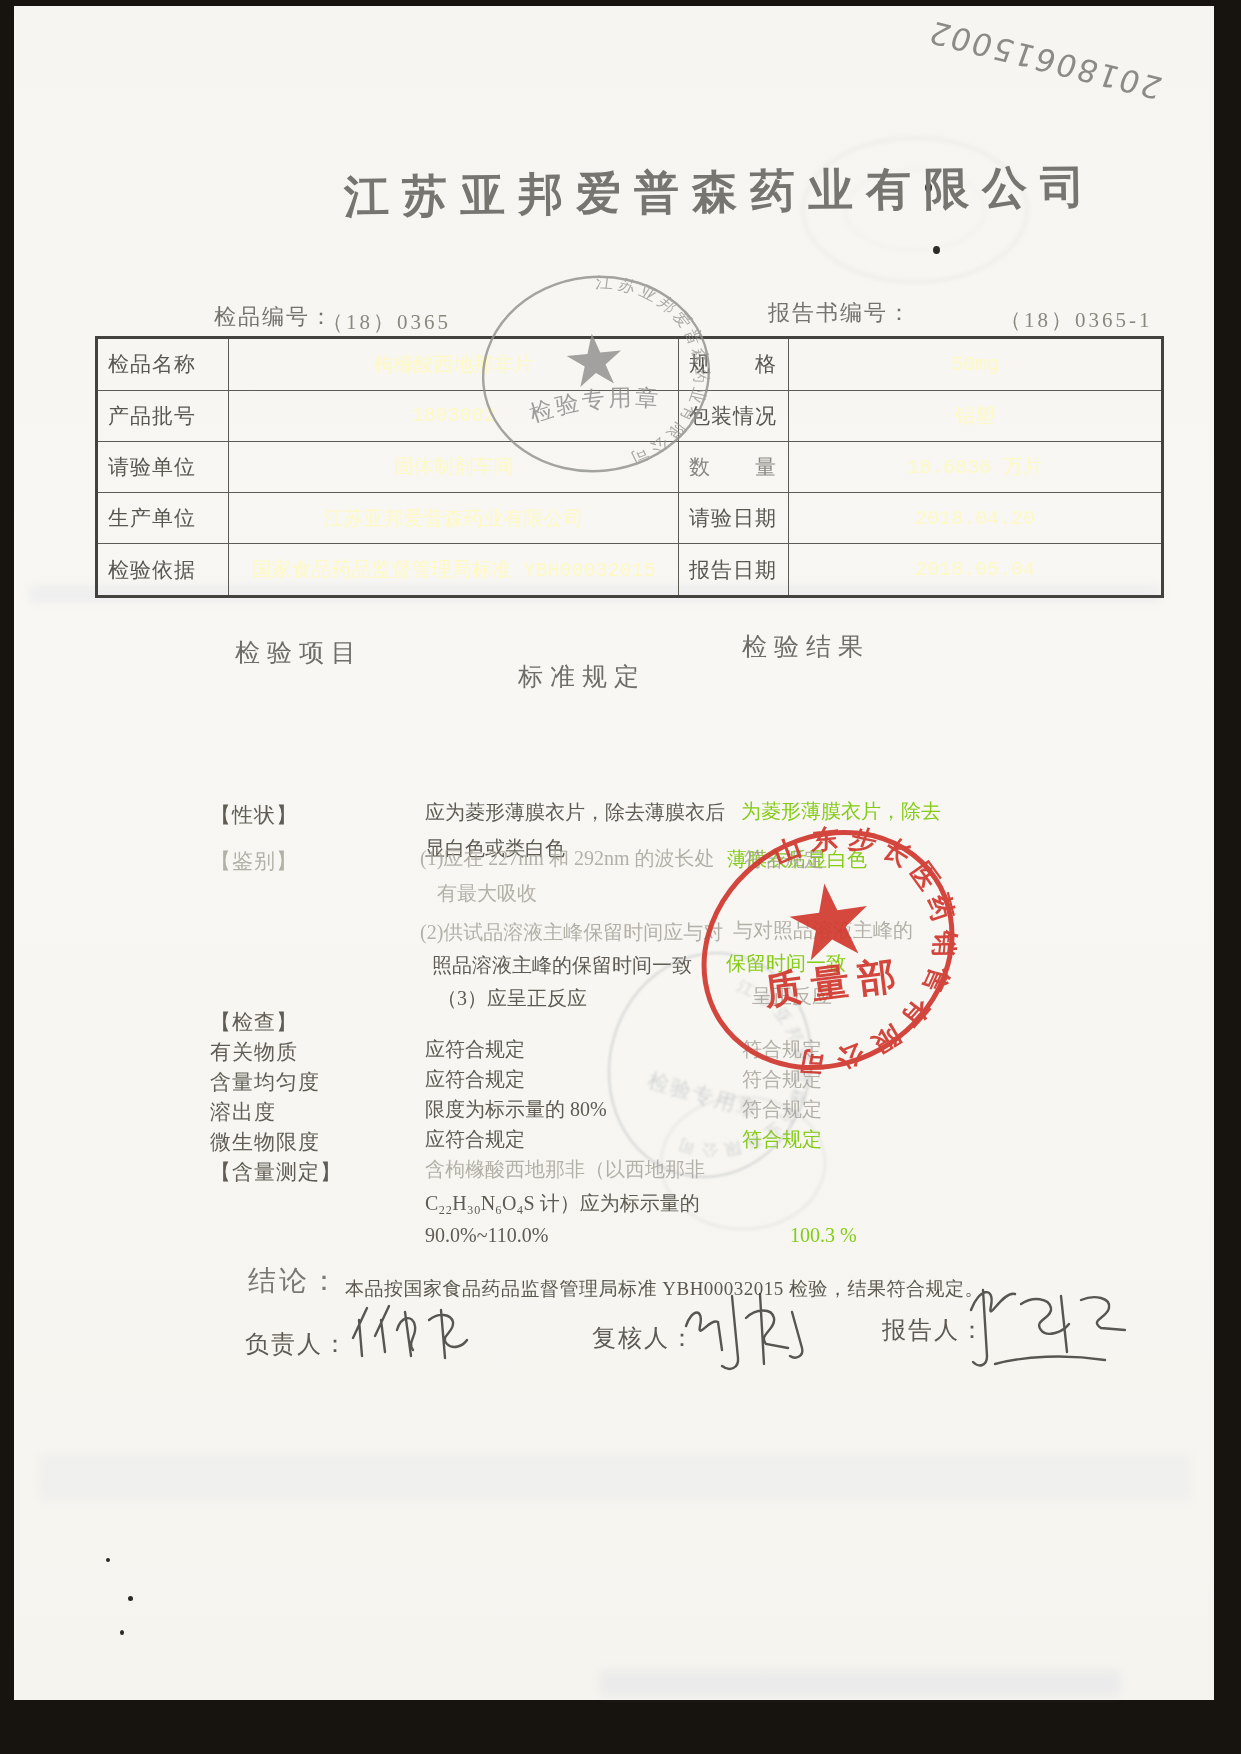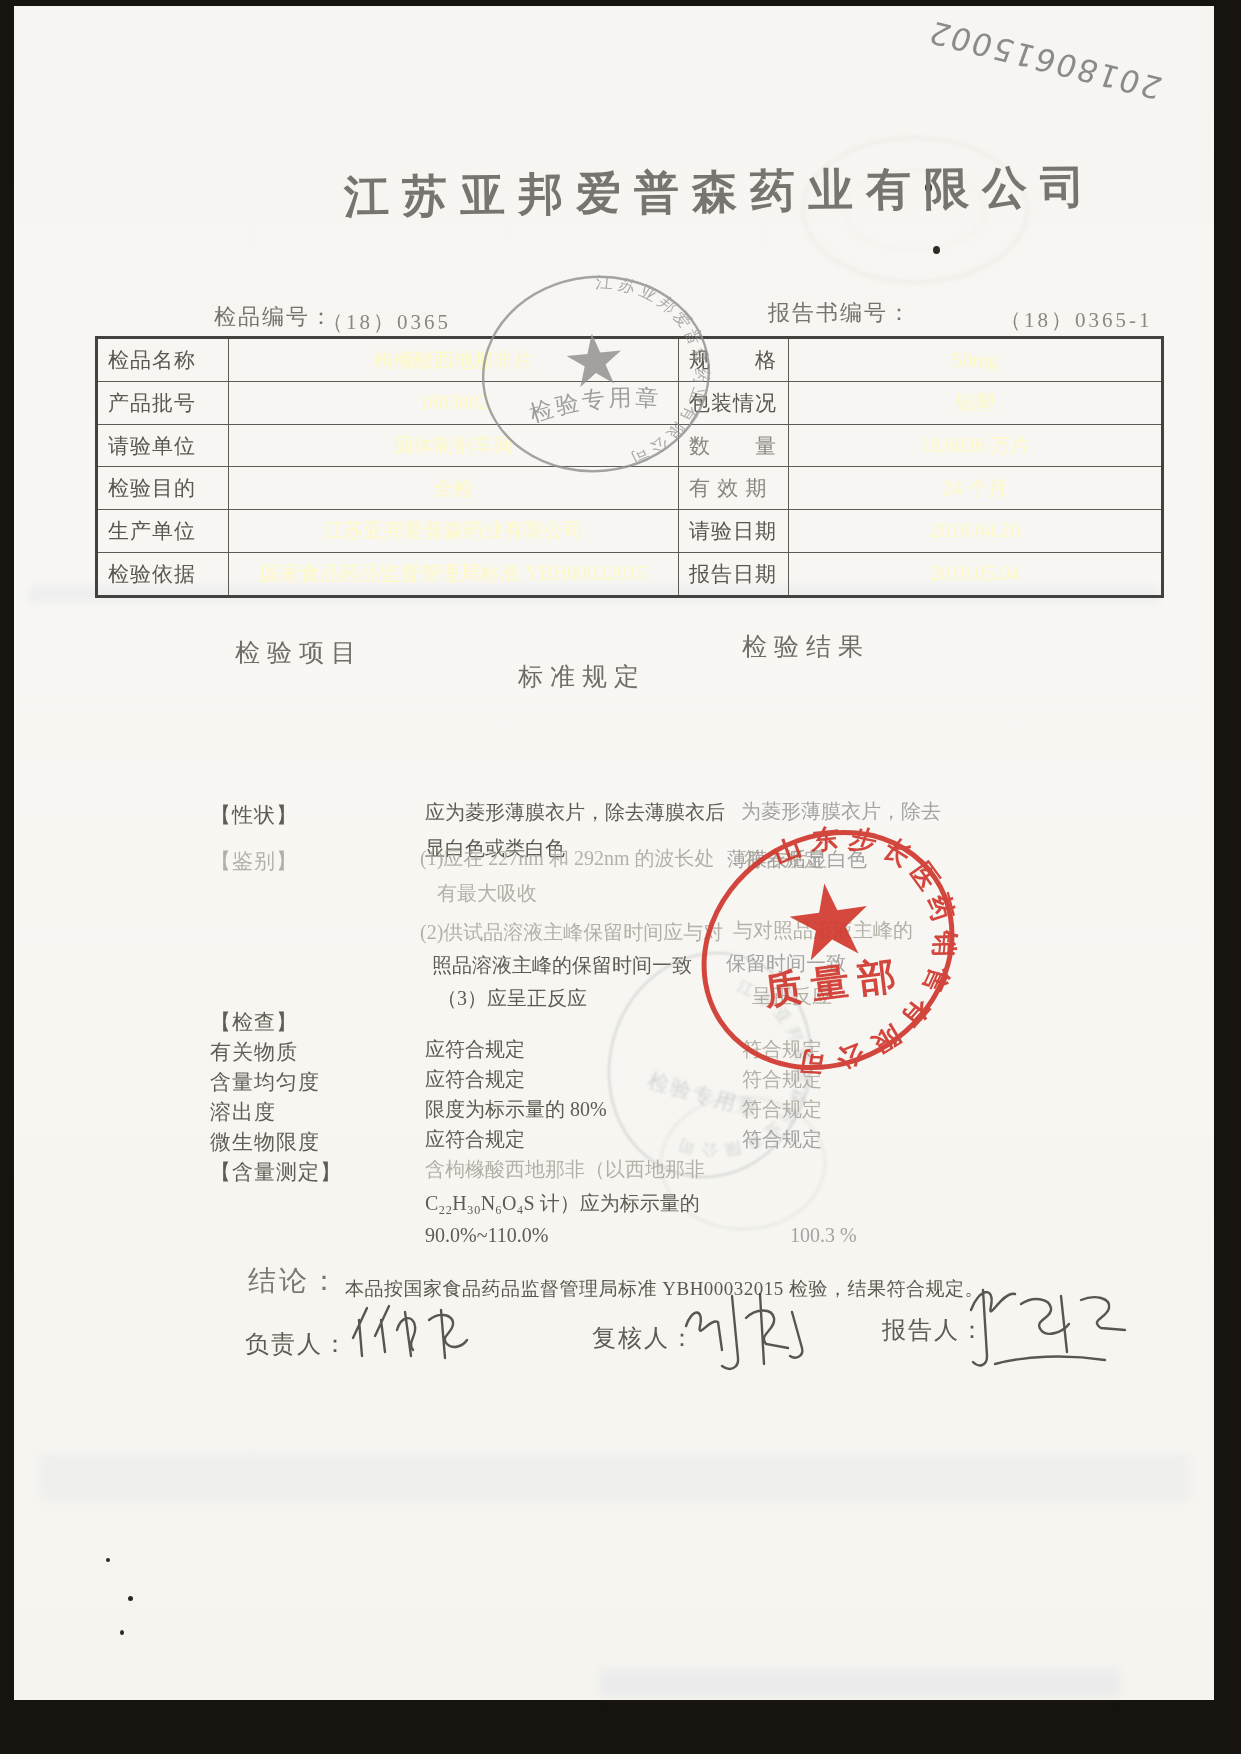--- a/index.html
+++ b/index.html
@@ -9,29 +9,29 @@
          background:linear-gradient(180deg,#f6f5f1 0%,#f8f7f3 40%,#f5f4ef 100%);}
   .t{position:absolute;white-space:nowrap;}
   
   .company-title{font-size:45px;letter-spacing:13px;color:#76756f;font-weight:600;transform:rotate(-0.8deg);}
   .report-title{font-size:43px;letter-spacing:9px;color:#6b6a66;font-weight:600;}
   .hdr-label{font-size:22px;color:#74726c;letter-spacing:2px;}
   .hdr-val{font-size:21px;color:#8a877e;letter-spacing:3px;}
   
   table.info{position:absolute;left:95px;top:336px;width:1066px;height:262px;border-collapse:collapse;
              border:3px solid #44423e;table-layout:fixed;}
-  table.info td{border:1.6px solid #5d5b56;padding:0 10px;vertical-align:middle;}
+  table.info td{border:1.6px solid #5d5b56;padding:0 10px;vertical-align:middle;font-family:Liberation Mono, monospace;}
   td.lab{font-size:21px;color:#5a5751;letter-spacing:1px;}
   td.val{font-size:20px;color:#fef9c3;padding-top:14px;text-align:center;}
   
   .col-head{font-size:25px;color:#6f6d67;letter-spacing:7px;}
   
   .item{font-size:21px;color:#615d55;letter-spacing:1px;}
   .std{font-size:20px;color:#5f5b53;}
-  .res{font-size:20px;color:#a3a3a3;}
+  .res{font-size:20px;color:#84cc16;}
   .faint{color:#a39f95;opacity:.8;}
   .vfaint{color:#b3afa5;opacity:.7;}
   .conc-label{font-size:28px;color:#7b7973;letter-spacing:3px;}
   .conc-text{font-size:19px;color:#5c584f;letter-spacing:.5px;}
   .sig-label{font-size:24px;color:#5e5a53;letter-spacing:2px;}
   .handnum{font-size:31px;color:#8b8b89;transform:rotate(194deg) skewX(-6deg);letter-spacing:2px;
            font-family:"DejaVu Sans",sans-serif;}
   .smudge{position:absolute;filter:blur(5px);}
   .speck{position:absolute;background:#2a2824;border-radius:50%;}
   svg{position:absolute;overflow:visible;}
@@ -83,26 +83,20 @@
       <td class="lab">产品批号</td>
       <td class="val">1803002</td>
       <td class="lab">包装情况</td>
       <td class="val">铝塑</td>
     </tr>
     <tr>
       <td class="lab">请验单位</td>
       <td class="val">固体制剂车间</td>
       <td class="lab vfaint">数　　量</td>
       <td class="val">18.6836 万片</td>
-    </tr>
-    <tr>
-      <td class="lab">检验目的</td>
-      <td class="val">全检</td>
-      <td class="lab vfaint">有 效 期</td>
-      <td class="val">24 个月</td>
     </tr>
     <tr>
       <td class="lab">生产单位</td>
       <td class="val">江苏亚邦爱普森药业有限公司</td>
       <td class="lab">请验日期</td>
       <td class="val">2018.04.20</td>
     </tr>
     <tr>
       <td class="lab">检验依据</td>
       <td class="val">国家食品药品监督管理局标准 YBH00032015</td>

